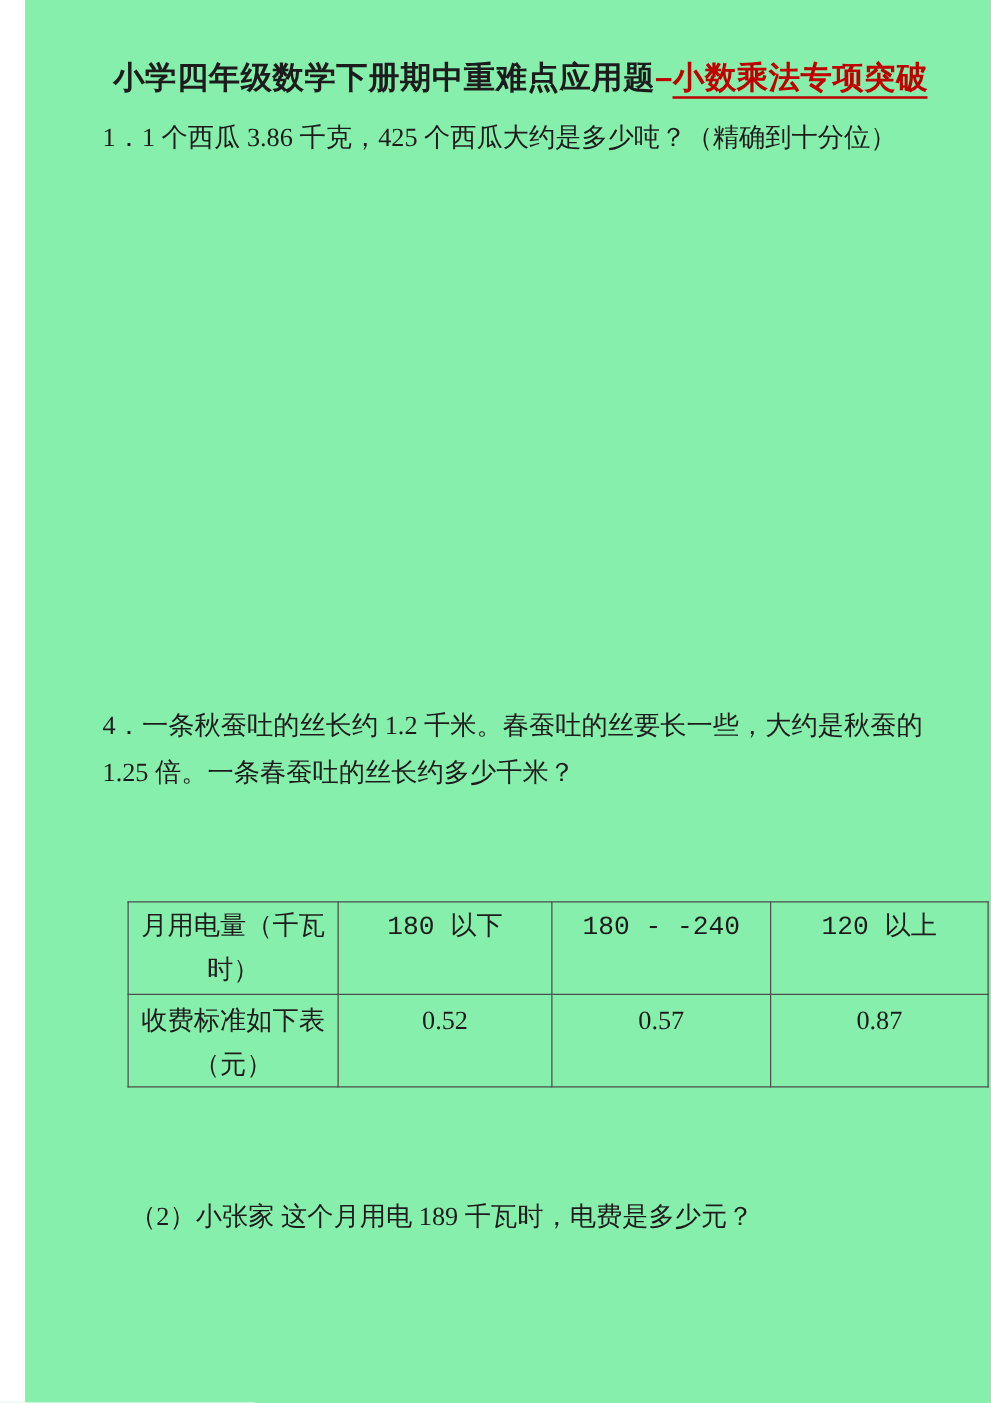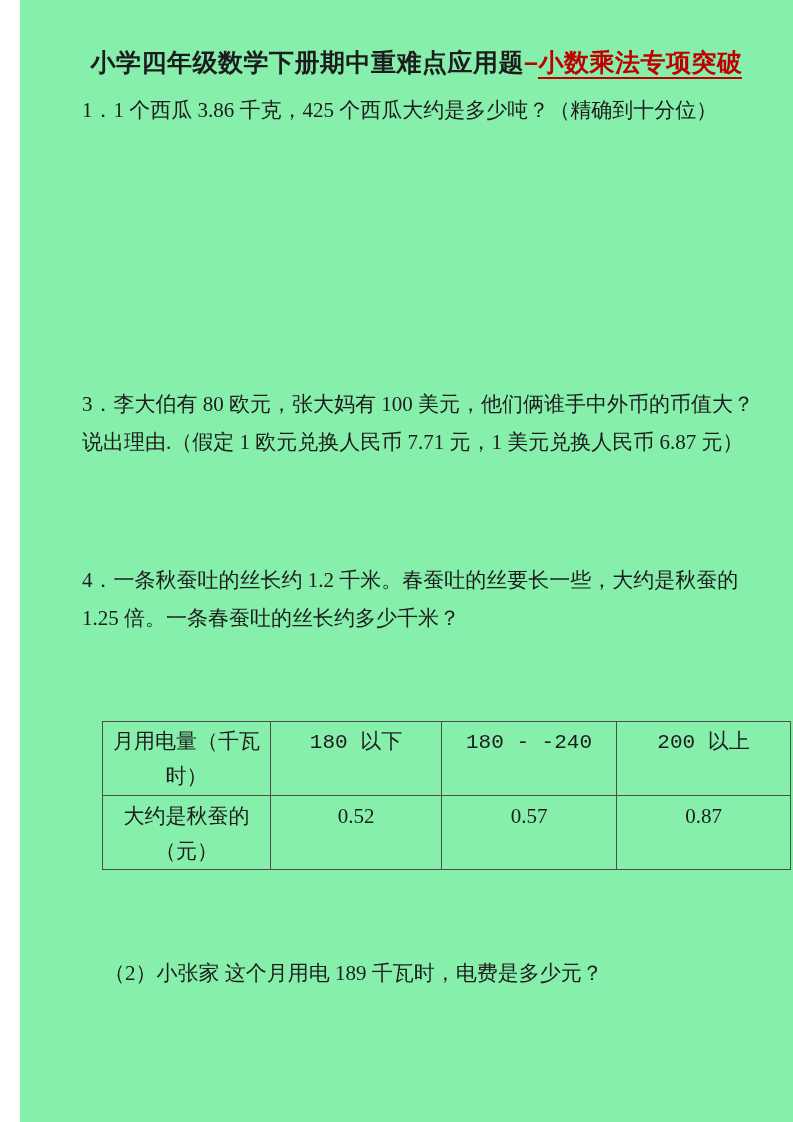--- a/index.html
+++ b/index.html
@@ -84,38 +84,36 @@
 
 <div class="page">
 
   <div class="doc-title">
     <span>小学四年级数学下册期中重难点应用题</span><span class="red">–</span><span class="red-underlined">小数乘法专项突破</span>
   </div>
 
   <div class="q q1">1．1 个西瓜 3.86 千克，425 个西瓜大约是多少吨？（精确到十分位）</div>
 
 
-  <div class="q q3">3．李大伯有 80 欧元，张大妈有 100 美元，他们俩谁手中外币的币值大？
-说出理由.（假定 1 欧元兑换人民币 7.71 元，1 美元兑换人民币 6.87 元）</div>
 
   <div class="q q4">4．一条秋蚕吐的丝长约 1.2 千米。春蚕吐的丝要长一些，大约是秋蚕的
 1.25 倍。一条春蚕吐的丝长约多少千米？</div>
 
 
   <table class="price-table">
     <tbody>
         <tr class="r1">
       <td class="col-label">月用电量（千瓦
 时）</td>
       <td class="col-t1">180 以下</td>
       <td class="col-t2">180 - -240</td>
-      <td class="col-t3">200 以上</td>
+      <td class="col-t3">120 以上</td>
     </tr>
     <tr class="r2">
-      <td class="col-label">大约是秋蚕的
+      <td class="col-label">收费标准如下表
 （元）</td>
       <td class="col-t1">0.52</td>
       <td class="col-t2">0.57</td>
       <td class="col-t3">0.87</td>
     </tr>
   </tbody>
     </table>
 
 
   <div class="q sub sub2">（2）小张家 这个月用电 189 千瓦时，电费是多少元？</div>

